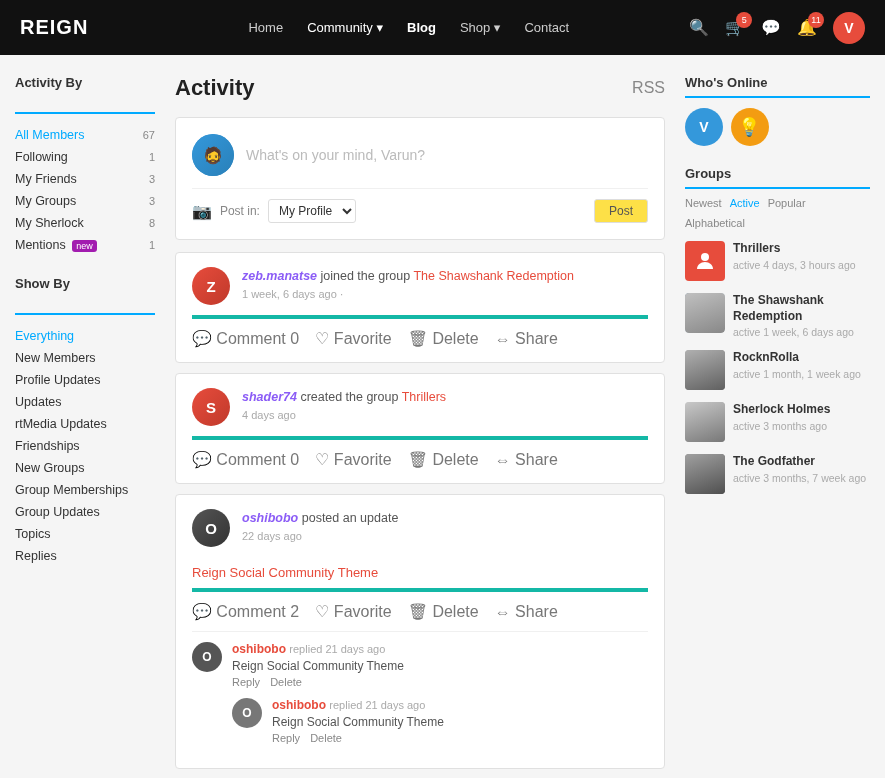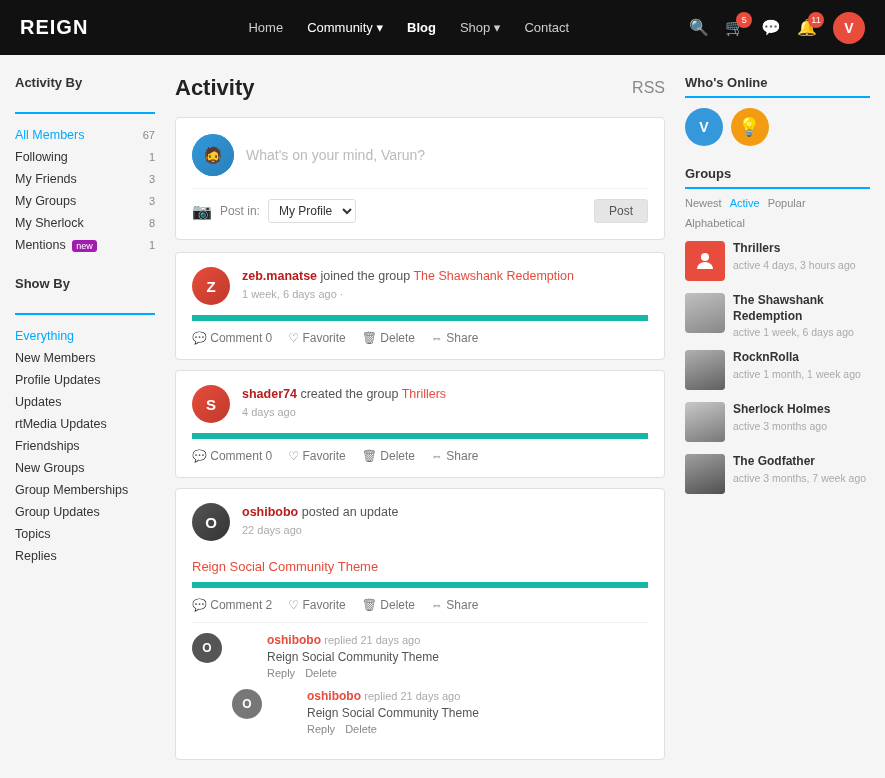--- a/index.html
+++ b/index.html
@@ -193,21 +193,21 @@
       border: 1px solid #ddd;
       border-radius: 3px;
       padding: 3px 6px;
       font-size: 12px;
       background: #fff;
       color: #333;
       cursor: pointer;
     }
     .post-btn {
       margin-left: auto;
-      background: #e5e5e5;
+      background: #fde047;
       border: 1px solid #ddd;
       border-radius: 3px;
       padding: 4px 14px;
       font-size: 12px;
       cursor: pointer;
       color: #555;
     }
 
     
     .activity-item {
@@ -232,30 +232,30 @@
       align-items: center;
       justify-content: center;
       font-size: 15px;
       color: #fff;
       font-weight: bold;
     }
     .avatar-red { background: linear-gradient(135deg, #e74c3c, #c0392b); }
     .avatar-dark { background: linear-gradient(135deg, #555, #333); }
     .activity-meta { flex: 1; }
     .activity-meta p { font-size: 12.5px; color: #555; line-height: 1.5; }
-    .activity-meta p .username { color: #b91c1c; font-weight: 600; }
+    .activity-meta p .username { color: #8b5cf6; font-weight: 600; font-style: italic; }
     .activity-meta p .group-name { color: #e74c3c; }
     .activity-meta .timestamp { font-size: 11px; color: #aaa; margin-top: 2px; }
     .activity-actions {
       display: flex;
       align-items: center;
       gap: 16px;
       padding-top: 10px;
-      border-top: 6px solid #14b8a6;
-      font-size: 12px;
+      border-top: 4px solid #14b8a6;
+      font-size: 16px;
       color: #777;
     }
     .activity-actions span { cursor: pointer; display: flex; align-items: center; gap: 4px; }
 
     .activity-content {
       padding: 8px 0;
       font-size: 13px;
       color: #444;
     }
 
@@ -276,21 +276,21 @@
       border-radius: 50%;
       background: #555;
       flex-shrink: 0;
       display: flex;
       align-items: center;
       justify-content: center;
       font-size: 12px;
       color: #fff;
       font-weight: bold;
     }
-    .comment-body { flex: 1; margin-left: 35px; }
+    .comment-body { flex: 1; }
     .comment-body p { font-size: 12px; color: #555; margin-bottom: 2px; }
     .comment-body .comment-username { color: #e74c3c; font-weight: 600; }
     .comment-body .comment-time { font-size: 11px; color: #aaa; }
     .comment-body .comment-text { font-size: 12px; color: #555; margin: 3px 0; }
     .comment-actions { display: flex; gap: 10px; font-size: 11px; }
     .comment-actions a { color: #888; cursor: pointer; text-decoration: none; }
 
     .nested-comment {
       margin-left: 40px;
     }

